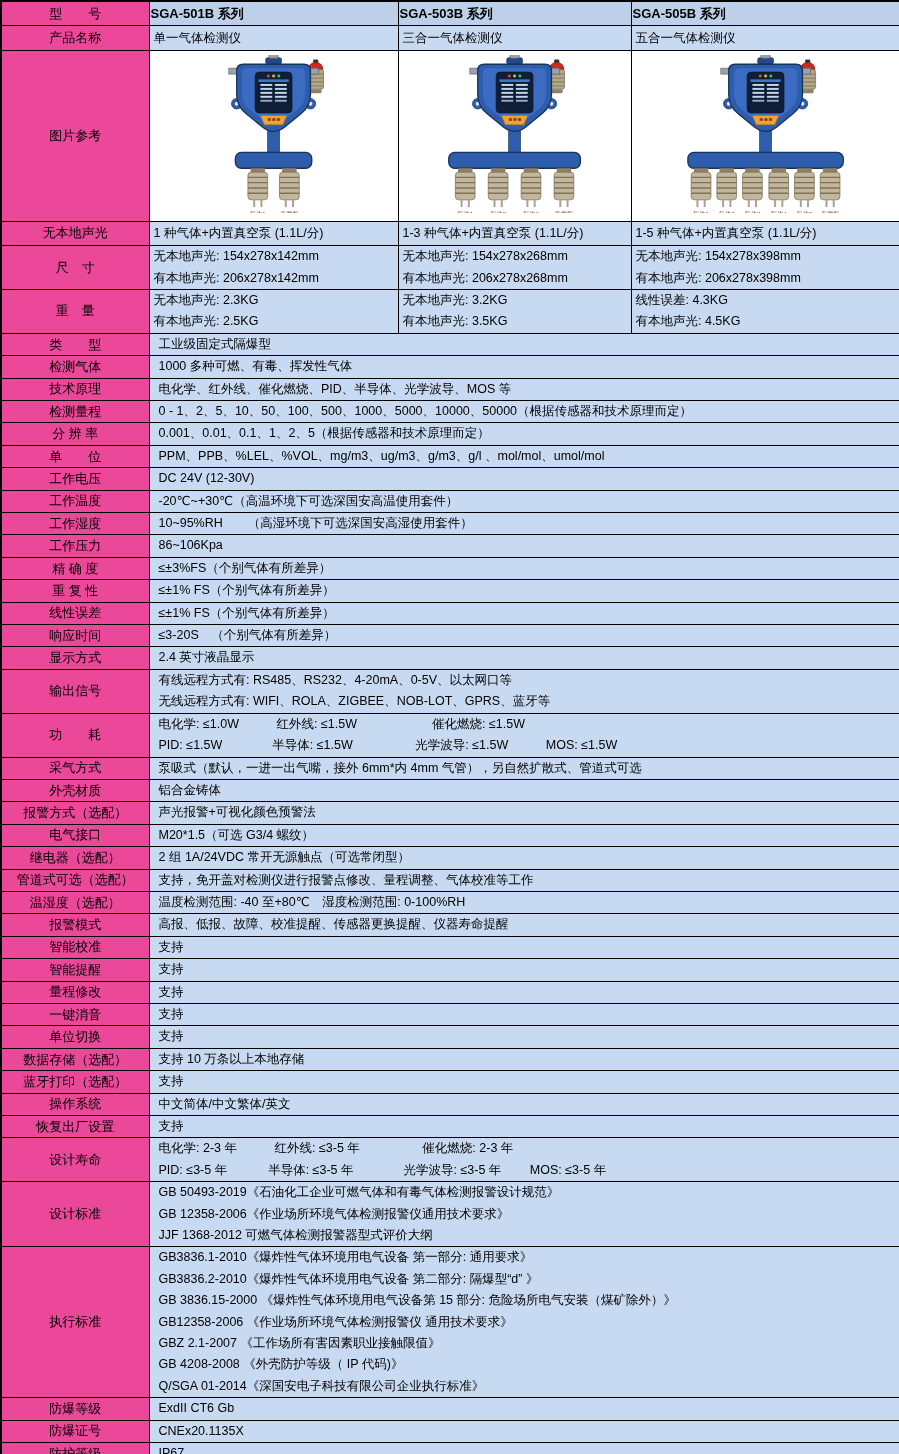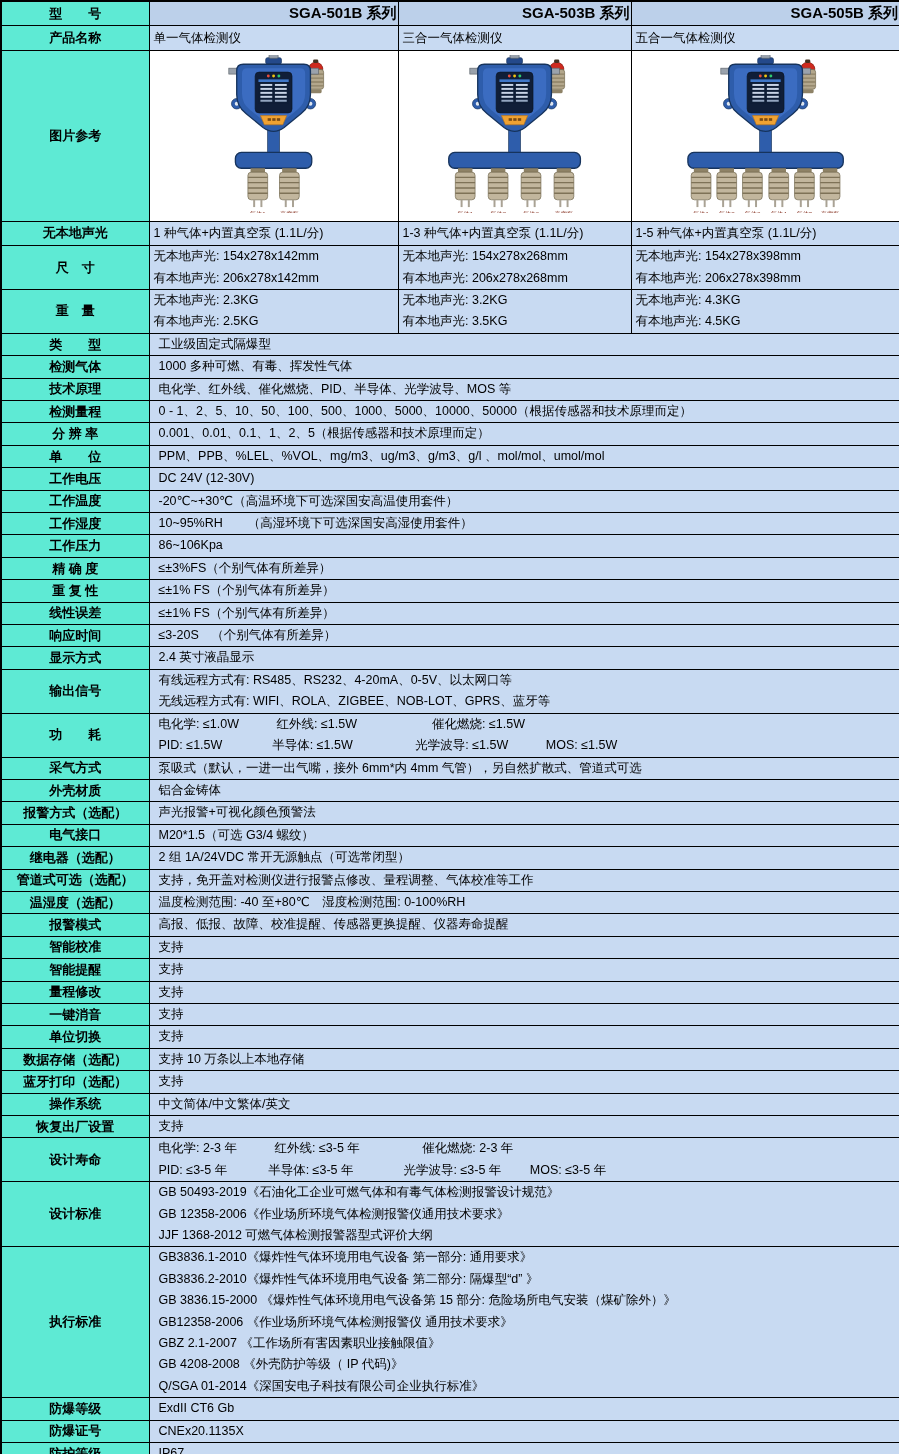--- a/index.html
+++ b/index.html
@@ -1,20 +1,20 @@
 <!DOCTYPE html>
 <html><head>
 <meta charset="utf-8">
 <style>
   html,body{margin:0;padding:0;background:#fff;}
   body{font-family:"Liberation Sans","DejaVu Sans",sans-serif;color:#000;width:899px;}
   table.spec{border-collapse:collapse;width:899px;table-layout:fixed;border:2px solid #000;}
   table.spec td{border:1px solid #000;overflow:hidden;vertical-align:middle;}
-  .lbl{background:#5eead4;text-align:center;font-weight:bold;font-size:13px;}
-  .hdr{background:#bcd0ea;text-align:right;font-weight:bold;font-size:15px;}
+  .lbl{background:#ec4899;text-align:center;font-weight:normal;font-size:13px;}
+  .hdr{background:#bcd0ea;text-align:left;font-weight:bold;font-size:13px;}
   .val{background:#c8daf2;font-size:12.5px;padding:0 4px;}
   .val.left{text-align:left;padding:0 0 0 9px;}
   .imgcell{background:#ffffff;text-align:center;vertical-align:middle;padding:2px 0;}
   .vline{line-height:21.4px;white-space:pre-wrap;}
   tr.h22 td{height:21.4px;}
   tr.imgrow td{height:166px;}
   .device{height:158px;display:inline-block;}
   .blue{fill:#2e5dab;stroke:#16335c;stroke-width:2;}
   .slabel{font-size:9.5px;fill:#8b3a2a;text-anchor:middle;font-family:"Liberation Sans",sans-serif;}
 </style>
@@ -181,21 +181,21 @@
     <td class="lbl">重　量</td>
     <td class="val">
       <div class="vline">无本地声光: 2.3KG</div>
       <div class="vline">有本地声光: 2.5KG</div>
     </td>
     <td class="val">
       <div class="vline">无本地声光: 3.2KG</div>
       <div class="vline">有本地声光: 3.5KG</div>
     </td>
     <td class="val">
-      <div class="vline">无本地声光: 4.3KG</div>
+      <div class="vline">线性误差: 4.3KG</div>
       <div class="vline">有本地声光: 4.5KG</div>
     </td>
   </tr>
 
   </tbody>
     <tbody id="specBody">
   <tr>
     <td class="lbl">类　　型</td>
     <td class="val left" colspan="3">
           <div class="vline">工业级固定式隔爆型</div>

